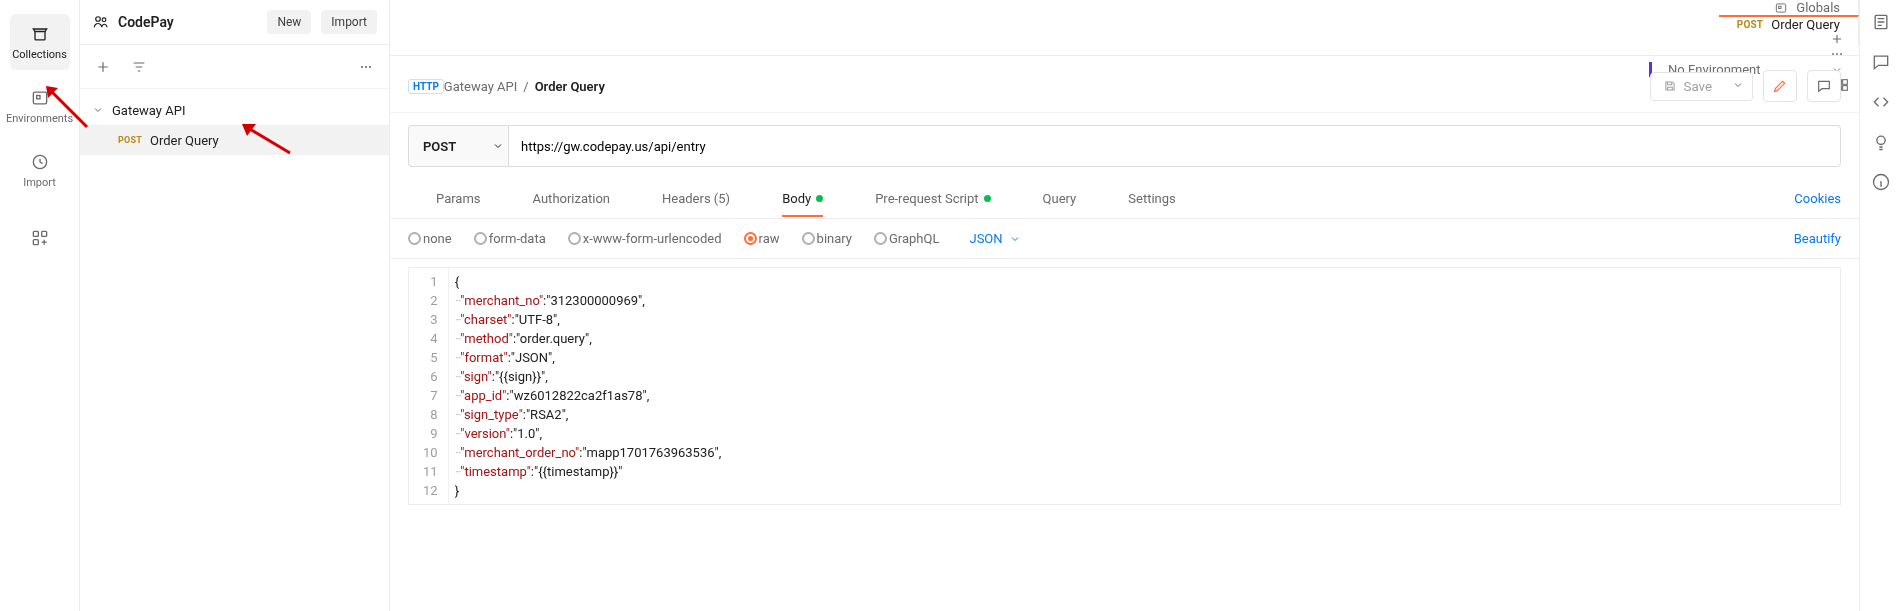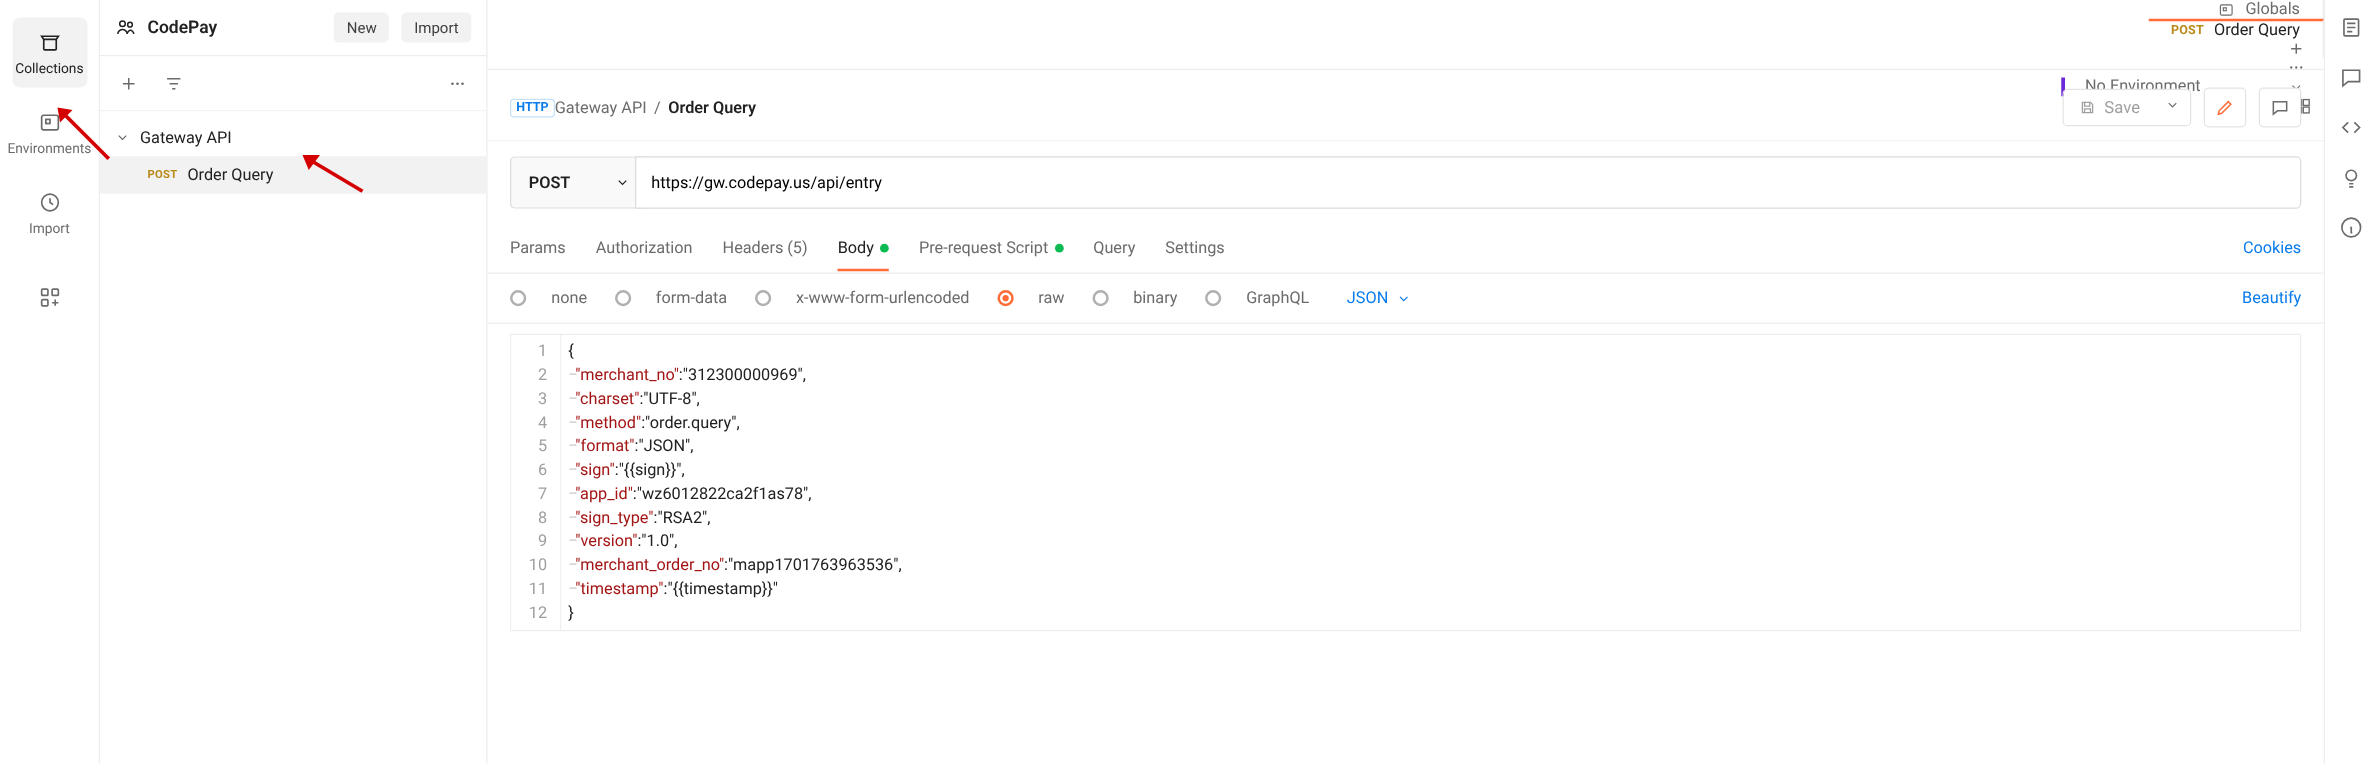--- a/index.html
+++ b/index.html
@@ -51,29 +51,29 @@
 .url-row { display:flex; gap:10px; padding:12px 18px; align-items:stretch; }
 .method-select { display:flex; align-items:center; justify-content:space-between; gap:14px; border:1px solid #dcdcdc; border-right:none; border-radius:4px 0 0 4px; padding:0 14px; width:110px; cursor:pointer; background:#f9f9f9; }
 .method-select .lbl { font-weight:600; font-size:13px; }
 .url-input { flex:1; border:1px solid #dcdcdc; border-radius:0 4px 4px 0; padding:0 12px; font-size:13px; outline:none; height:42px; margin-left:-10px; }
 .method-url-wrap { display:flex; flex:1; }
 .send-group { display:flex; }
 .send-btn { background:#097bed; color:#fff; border:none; padding:0 22px; font-size:14px; font-weight:600; border-radius:4px 0 0 4px; cursor:pointer; height:42px; }
 .send-caret { background:#097bed; color:#fff; border:none; border-left:1px solid rgba(255,255,255,.35); padding:0 12px; border-radius:0 4px 4px 0; cursor:pointer; height:42px; }
 
 .req-subtabs { display:flex; gap:24px; padding:0 18px; border-bottom:1px solid #ededed; align-items:center; height:40px; }
-.subtab { color:#6b6b6b; font-size:13px; padding:10px 0; cursor:pointer; position:relative; display:flex; align-items:center; gap:5px; }
+.subtab { color:#6b6b6b; font-size:13px; padding:10px 0; cursor:pointer; position:relative; display:flex; align-items:center; gap:5px;margin-left:28px; }
 .subtab.active { color:#212121; }
 .subtab.active::after { content:''; position:absolute; left:0; right:0; bottom:-1px; height:2px; background:#ff6c37; }
 .dot { width:7px; height:7px; border-radius:50%; }
 .dot.green { background:#0cbb52; }
 .cookies-link { margin-left:auto; color:#097bed; cursor:pointer; font-size:13px; }
 
 .body-type-row { display:flex; gap:22px; padding:12px 18px; align-items:center; border-bottom:1px solid #ededed; font-size:13px; }
-.radio { display:flex; align-items:center; gap:20px; cursor:pointer; color:#6b6b6b; }
+.radio { display:flex; align-items:center; gap:2px; cursor:pointer; color:#6b6b6b; }
 .radio .circle { width:13px; height:13px; border-radius:50%; border:2px solid #b0b0b0; position:relative; }
 .radio.selected .circle { border-color:#ff6c37; }
 .radio.selected .circle::after { content:''; position:absolute; inset:2px; background:#ff6c37; border-radius:50%; }
 .body-format { color:#097bed; cursor:pointer; display:flex; align-items:center; gap:6px; margin-left:8px; }
 .beautify { margin-left:auto; color:#097bed; cursor:pointer; }
 
 
 .editor { display:flex; border:1px solid #ededed; margin:8px 18px 0 18px; font-family: Menlo, Consolas, monospace; font-size:13px; }
 .gutter { background:#fff; color:#9e9e9e; text-align:right; padding:4px 10px 4px 14px; user-select:none; border-right:1px solid #f0f0f0; }
 .gutter div { height:19px; line-height:19px; }

